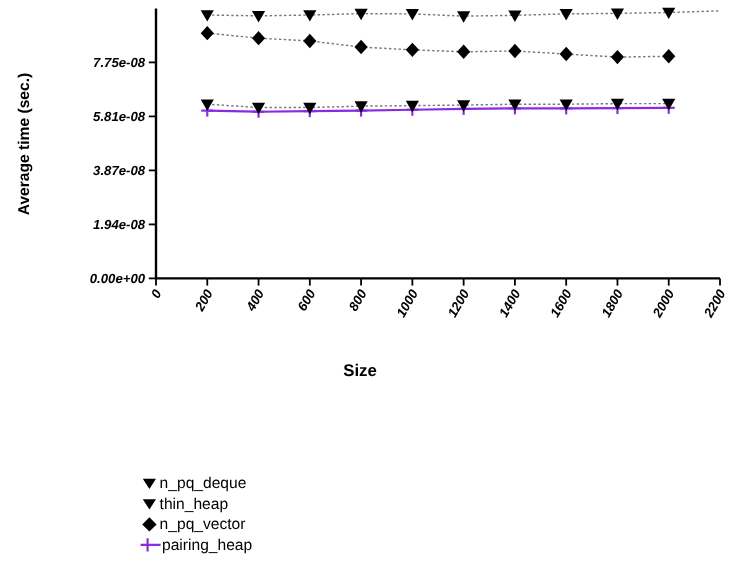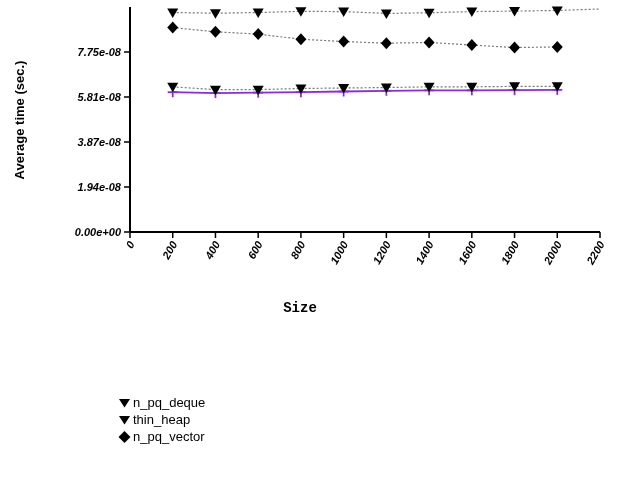--- a/index.html
+++ b/index.html
@@ -5,21 +5,21 @@
   html,body{margin:0;padding:0;background:#fff;}
   body{font-family:"Liberation Sans",sans-serif;}
   .stage{position:relative;width:620px;height:483px;background:#ffffff;overflow:hidden;}
   .y-axis-label{
     position:absolute;left:-80px;top:112px;width:200px;height:16px;
     text-align:center;font-weight:bold;font-size:13px;color:#000;
     transform:rotate(-90deg);
   }
   .x-axis-label{
     position:absolute;left:240px;top:300px;width:120px;
-    text-align:center;font-weight:bold;font-size:14px;color:#000;font-family:Liberation Mono, monospace;
+    text-align:center;font-weight:bold;font-size:14px;color:#000;
   }
   .legend{position:absolute;left:117px;top:394px;}
   .legend-row{display:flex;align-items:center;height:17px;}
   .legend-marker{flex:0 0 auto;margin-right:1px;}
   .legend-label{font-size:13px;color:#000;white-space:nowrap;}
   svg text{font-family:"Liberation Sans",sans-serif;}
 </style>
 </head>
 <body>
 
@@ -138,15 +138,22 @@
       <span class="legend-label">thin_heap</span>
     </div>
 
     <div class="legend-row">
       <svg class="legend-marker" width="15" height="14">
         <polygon points="7.5,1 13.5,7 7.5,13 1.5,7" fill="#000000"></polygon>
       </svg>
       <span class="legend-label">n_pq_vector</span>
     </div>
 
+    <div class="legend-row">
+      <svg class="legend-marker" width="17" height="14">
+        <line x1="0" y1="7" x2="17" y2="7" stroke-width="1.8" stroke="#8a2be2"></line>
+        <line x1="6" y1="1.5" x2="6" y2="12.5" stroke-width="1.8" stroke="#8a2be2"></line>
+      </svg>
+      <span class="legend-label">pairing_heap</span>
+    </div>
 
   </div>
 </div>
 
 </body></html>

